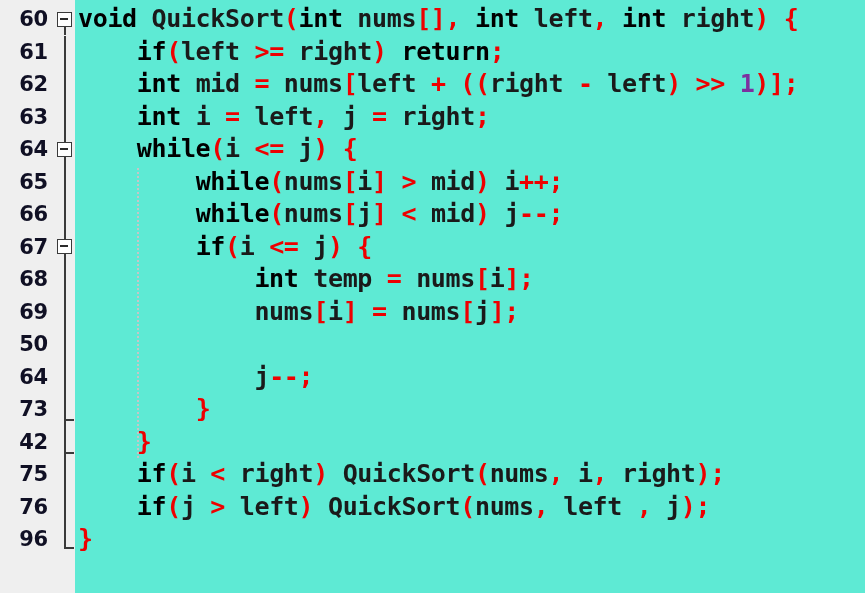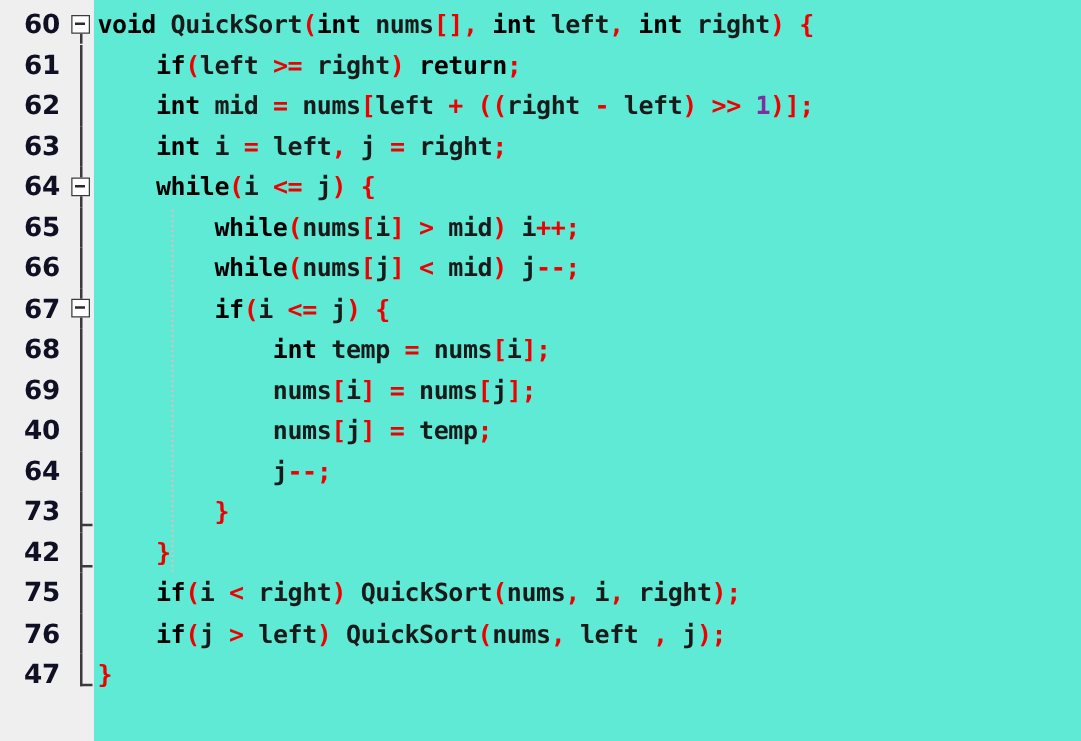--- a/index.html
+++ b/index.html
@@ -124,21 +124,21 @@
     border-bottom: 2px solid #3a3a3a;
     box-sizing: border-box;
   }
 
   
   .code {
     position: absolute;
     left: 78px;
     top: 0;
     font-family: "DejaVu Sans Mono", monospace;
-    font-size: 20px;
+    font-size: 25px;
     font-weight: bold;
     letter-spacing: -0.35px;
     color: #000000;
   }
   .kw   { color: #000000; font-weight: bold; }
   .id   { color: #1a1a1a; font-weight: bold; }
   .op   { color: #ee0000; font-weight: bold; }
   .num  { color: #7d2fa0; font-weight: bold; }
   .pl   { color: #1a1a1a; font-weight: bold; }
 
@@ -172,22 +172,22 @@
       <div class="row"><div class="lineno">60</div><div class="foldcol fold-line-bot"><div class="foldbox"></div></div><div class="code"><span class="kw">void</span><span class="pl"> </span><span class="id">QuickSort</span><span class="op">(</span><span class="kw">int</span><span class="pl"> </span><span class="id">nums</span><span class="op">[],</span><span class="pl"> </span><span class="kw">int</span><span class="pl"> </span><span class="id">left</span><span class="op">,</span><span class="pl"> </span><span class="kw">int</span><span class="pl"> </span><span class="id">right</span><span class="op">)</span><span class="pl"> </span><span class="op">{</span></div></div>
       <div class="row"><div class="lineno">61</div><div class="foldcol fold-line-full"></div><div class="code"><span class="pl">    </span><span class="kw">if</span><span class="op">(</span><span class="id">left</span><span class="pl"> </span><span class="op">&gt;=</span><span class="pl"> </span><span class="id">right</span><span class="op">)</span><span class="pl"> </span><span class="kw">return</span><span class="op">;</span></div></div>
       <div class="row"><div class="lineno">62</div><div class="foldcol fold-line-full"></div><div class="code"><span class="pl">    </span><span class="kw">int</span><span class="pl"> </span><span class="id">mid</span><span class="pl"> </span><span class="op">=</span><span class="pl"> </span><span class="id">nums</span><span class="op">[</span><span class="id">left</span><span class="pl"> </span><span class="op">+</span><span class="pl"> </span><span class="op">((</span><span class="id">right</span><span class="pl"> </span><span class="op">-</span><span class="pl"> </span><span class="id">left</span><span class="op">)</span><span class="pl"> </span><span class="op">&gt;&gt;</span><span class="pl"> </span><span class="num">1</span><span class="op">)];</span></div></div>
       <div class="row"><div class="lineno">63</div><div class="foldcol fold-line-full"></div><div class="code"><span class="pl">    </span><span class="kw">int</span><span class="pl"> </span><span class="id">i</span><span class="pl"> </span><span class="op">=</span><span class="pl"> </span><span class="id">left</span><span class="op">,</span><span class="pl"> </span><span class="id">j</span><span class="pl"> </span><span class="op">=</span><span class="pl"> </span><span class="id">right</span><span class="op">;</span></div></div>
       <div class="row"><div class="lineno">64</div><div class="foldcol fold-line-full"><div class="foldbox"></div></div><div class="code"><span class="pl">    </span><span class="kw">while</span><span class="op">(</span><span class="id">i</span><span class="pl"> </span><span class="op">&lt;=</span><span class="pl"> </span><span class="id">j</span><span class="op">)</span><span class="pl"> </span><span class="op">{</span></div></div>
       <div class="row"><div class="lineno">65</div><div class="foldcol fold-line-full"></div><div class="code"><span class="pl">        </span><span class="kw">while</span><span class="op">(</span><span class="id">nums</span><span class="op">[</span><span class="id">i</span><span class="op">]</span><span class="pl"> </span><span class="op">&gt;</span><span class="pl"> </span><span class="id">mid</span><span class="op">)</span><span class="pl"> </span><span class="id">i</span><span class="op">++;</span></div></div>
       <div class="row"><div class="lineno">66</div><div class="foldcol fold-line-full"></div><div class="code"><span class="pl">        </span><span class="kw">while</span><span class="op">(</span><span class="id">nums</span><span class="op">[</span><span class="id">j</span><span class="op">]</span><span class="pl"> </span><span class="op">&lt;</span><span class="pl"> </span><span class="id">mid</span><span class="op">)</span><span class="pl"> </span><span class="id">j</span><span class="op">--;</span></div></div>
       <div class="row"><div class="lineno">67</div><div class="foldcol fold-line-full"><div class="foldbox"></div></div><div class="code"><span class="pl">        </span><span class="kw">if</span><span class="op">(</span><span class="id">i</span><span class="pl"> </span><span class="op">&lt;=</span><span class="pl"> </span><span class="id">j</span><span class="op">)</span><span class="pl"> </span><span class="op">{</span></div></div>
       <div class="row"><div class="lineno">68</div><div class="foldcol fold-line-full"></div><div class="code"><span class="pl">            </span><span class="kw">int</span><span class="pl"> </span><span class="id">temp</span><span class="pl"> </span><span class="op">=</span><span class="pl"> </span><span class="id">nums</span><span class="op">[</span><span class="id">i</span><span class="op">];</span></div></div>
       <div class="row"><div class="lineno">69</div><div class="foldcol fold-line-full"></div><div class="code"><span class="pl">            </span><span class="id">nums</span><span class="op">[</span><span class="id">i</span><span class="op">]</span><span class="pl"> </span><span class="op">=</span><span class="pl"> </span><span class="id">nums</span><span class="op">[</span><span class="id">j</span><span class="op">];</span></div></div>
-      <div class="row"><div class="lineno">40</div><div class="foldcol fold-line-full"></div><div class="code"><span class="pl">            </span><span class="id">nums</span><span class="op">[</span><span class="id">j</span><span class="op">]</span><span class="pl"> </span><span class="op">=</span><span class="pl"> </span><span class="id">temp</span><span class="op">;</span></div></div>
+      <div class="row"><div class="lineno">50</div><div class="foldcol fold-line-full"></div></div>
       <div class="row"><div class="lineno">64</div><div class="foldcol fold-line-full"></div><div class="code"><span class="pl">            </span><span class="id">j</span><span class="op">--;</span></div></div>
       <div class="row"><div class="lineno">73</div><div class="foldcol fold-line-full"><div class="foldtick"></div></div><div class="code"><span class="pl">        </span><span class="op">}</span></div></div>
       <div class="row"><div class="lineno">42</div><div class="foldcol fold-line-full"><div class="foldtick"></div></div><div class="code"><span class="pl">    </span><span class="op">}</span></div></div>
       <div class="row"><div class="lineno">75</div><div class="foldcol fold-line-full"></div><div class="code"><span class="pl">    </span><span class="kw">if</span><span class="op">(</span><span class="id">i</span><span class="pl"> </span><span class="op">&lt;</span><span class="pl"> </span><span class="id">right</span><span class="op">)</span><span class="pl"> </span><span class="id">QuickSort</span><span class="op">(</span><span class="id">nums</span><span class="op">,</span><span class="pl"> </span><span class="id">i</span><span class="op">,</span><span class="pl"> </span><span class="id">right</span><span class="op">);</span></div></div>
       <div class="row"><div class="lineno">76</div><div class="foldcol fold-line-full"></div><div class="code"><span class="pl">    </span><span class="kw">if</span><span class="op">(</span><span class="id">j</span><span class="pl"> </span><span class="op">&gt;</span><span class="pl"> </span><span class="id">left</span><span class="op">)</span><span class="pl"> </span><span class="id">QuickSort</span><span class="op">(</span><span class="id">nums</span><span class="op">,</span><span class="pl"> </span><span class="id">left</span><span class="pl"> </span><span class="op">,</span><span class="pl"> </span><span class="id">j</span><span class="op">);</span></div></div>
-      <div class="row"><div class="lineno">47</div><div class="foldcol"><div class="foldcorner"></div></div><div class="code"><span class="op">}</span></div></div>
+      <div class="row"><div class="lineno">96</div><div class="foldcol"><div class="foldcorner"></div></div><div class="code"><span class="op">}</span></div></div>
     </div>
 
 </div>
 
 </body></html>

